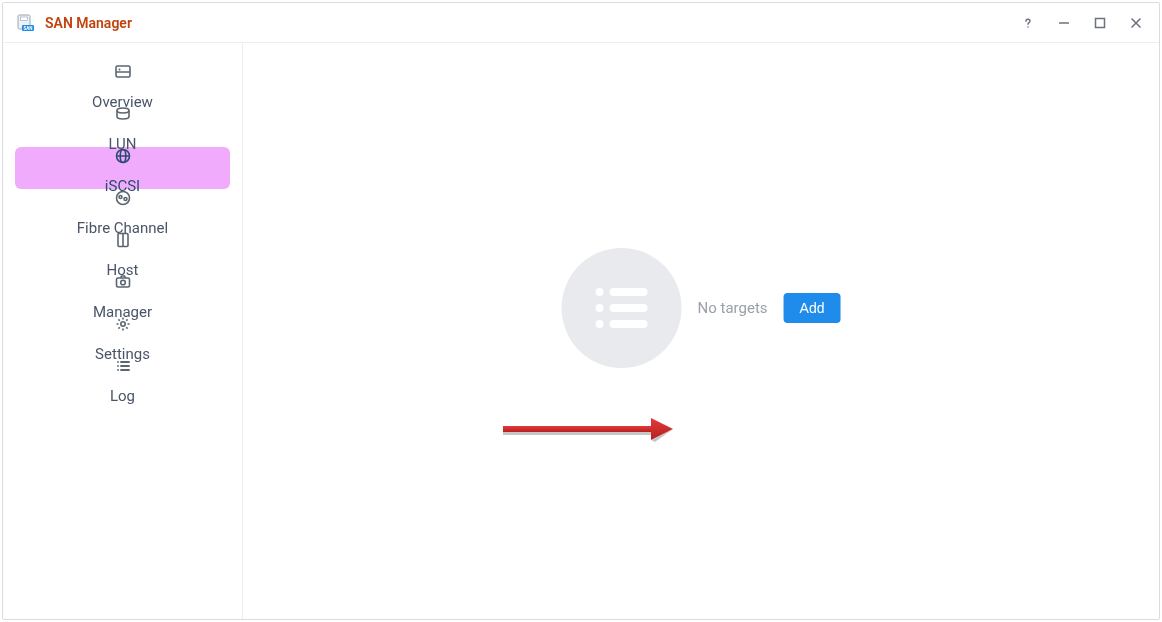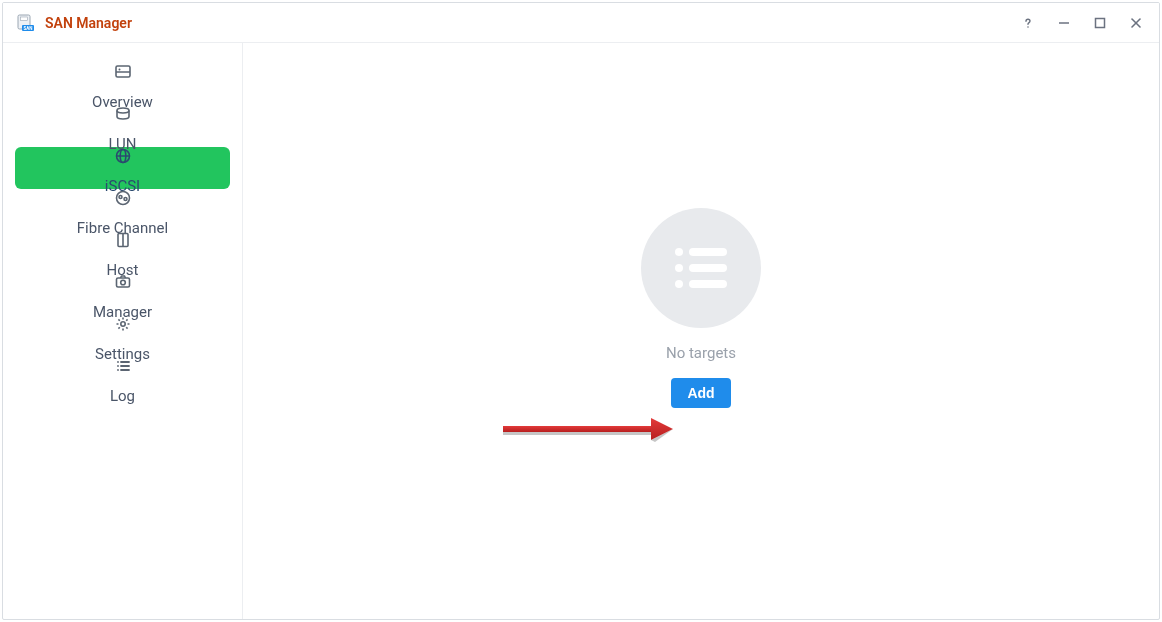--- a/index.html
+++ b/index.html
@@ -71,21 +71,21 @@
     gap: 12px;
     padding: 0 12px;
     border-radius: 6px;
     color: #4a5568;
     font-size: 15px;
     cursor: pointer;
     user-select: none;
     flex-direction: column;
   }
   .sidebar-item.active {
-    background: #22c55e;
+    background: #f0abfc;
     color: #2b4a6f;
   }
   .sidebar-item .icon {
     width: 18px;
     height: 18px;
     display: inline-flex;
     align-items: center;
     justify-content: center;
     color: #5b6572;
     flex: 0 0 auto;
@@ -95,21 +95,21 @@
   .main {
     flex: 1;
     position: relative;
   }
   .empty-state {
     position: absolute;
     left: 50%;
     top: 46%;
     transform: translate(-50%, -50%);
     display: flex;
-    flex-direction: column;
+    flex-direction: row;
     align-items: center;
     gap: 16px;
   }
   .empty-circle {
     width: 120px; height: 120px;
     border-radius: 60px;
     background: #e8eaed;
     display: flex;
     align-items: center;
     justify-content: center;
@@ -118,21 +118,21 @@
     color: #9aa1ab;
     font-size: 15px;
   }
   .add-btn {
     background: #1f8ceb;
     color: #fff;
     border: none;
     padding: 7px 16px;
     border-radius: 4px;
     font-size: 14px;
-    font-weight: 700;
+    font-weight: 400;
     cursor: pointer;
   }
 
   .annotation-arrow {
     position: absolute;
     left: 260px;
     top: 375px;
     width: 170px;
     height: 24px;
     pointer-events: none;

